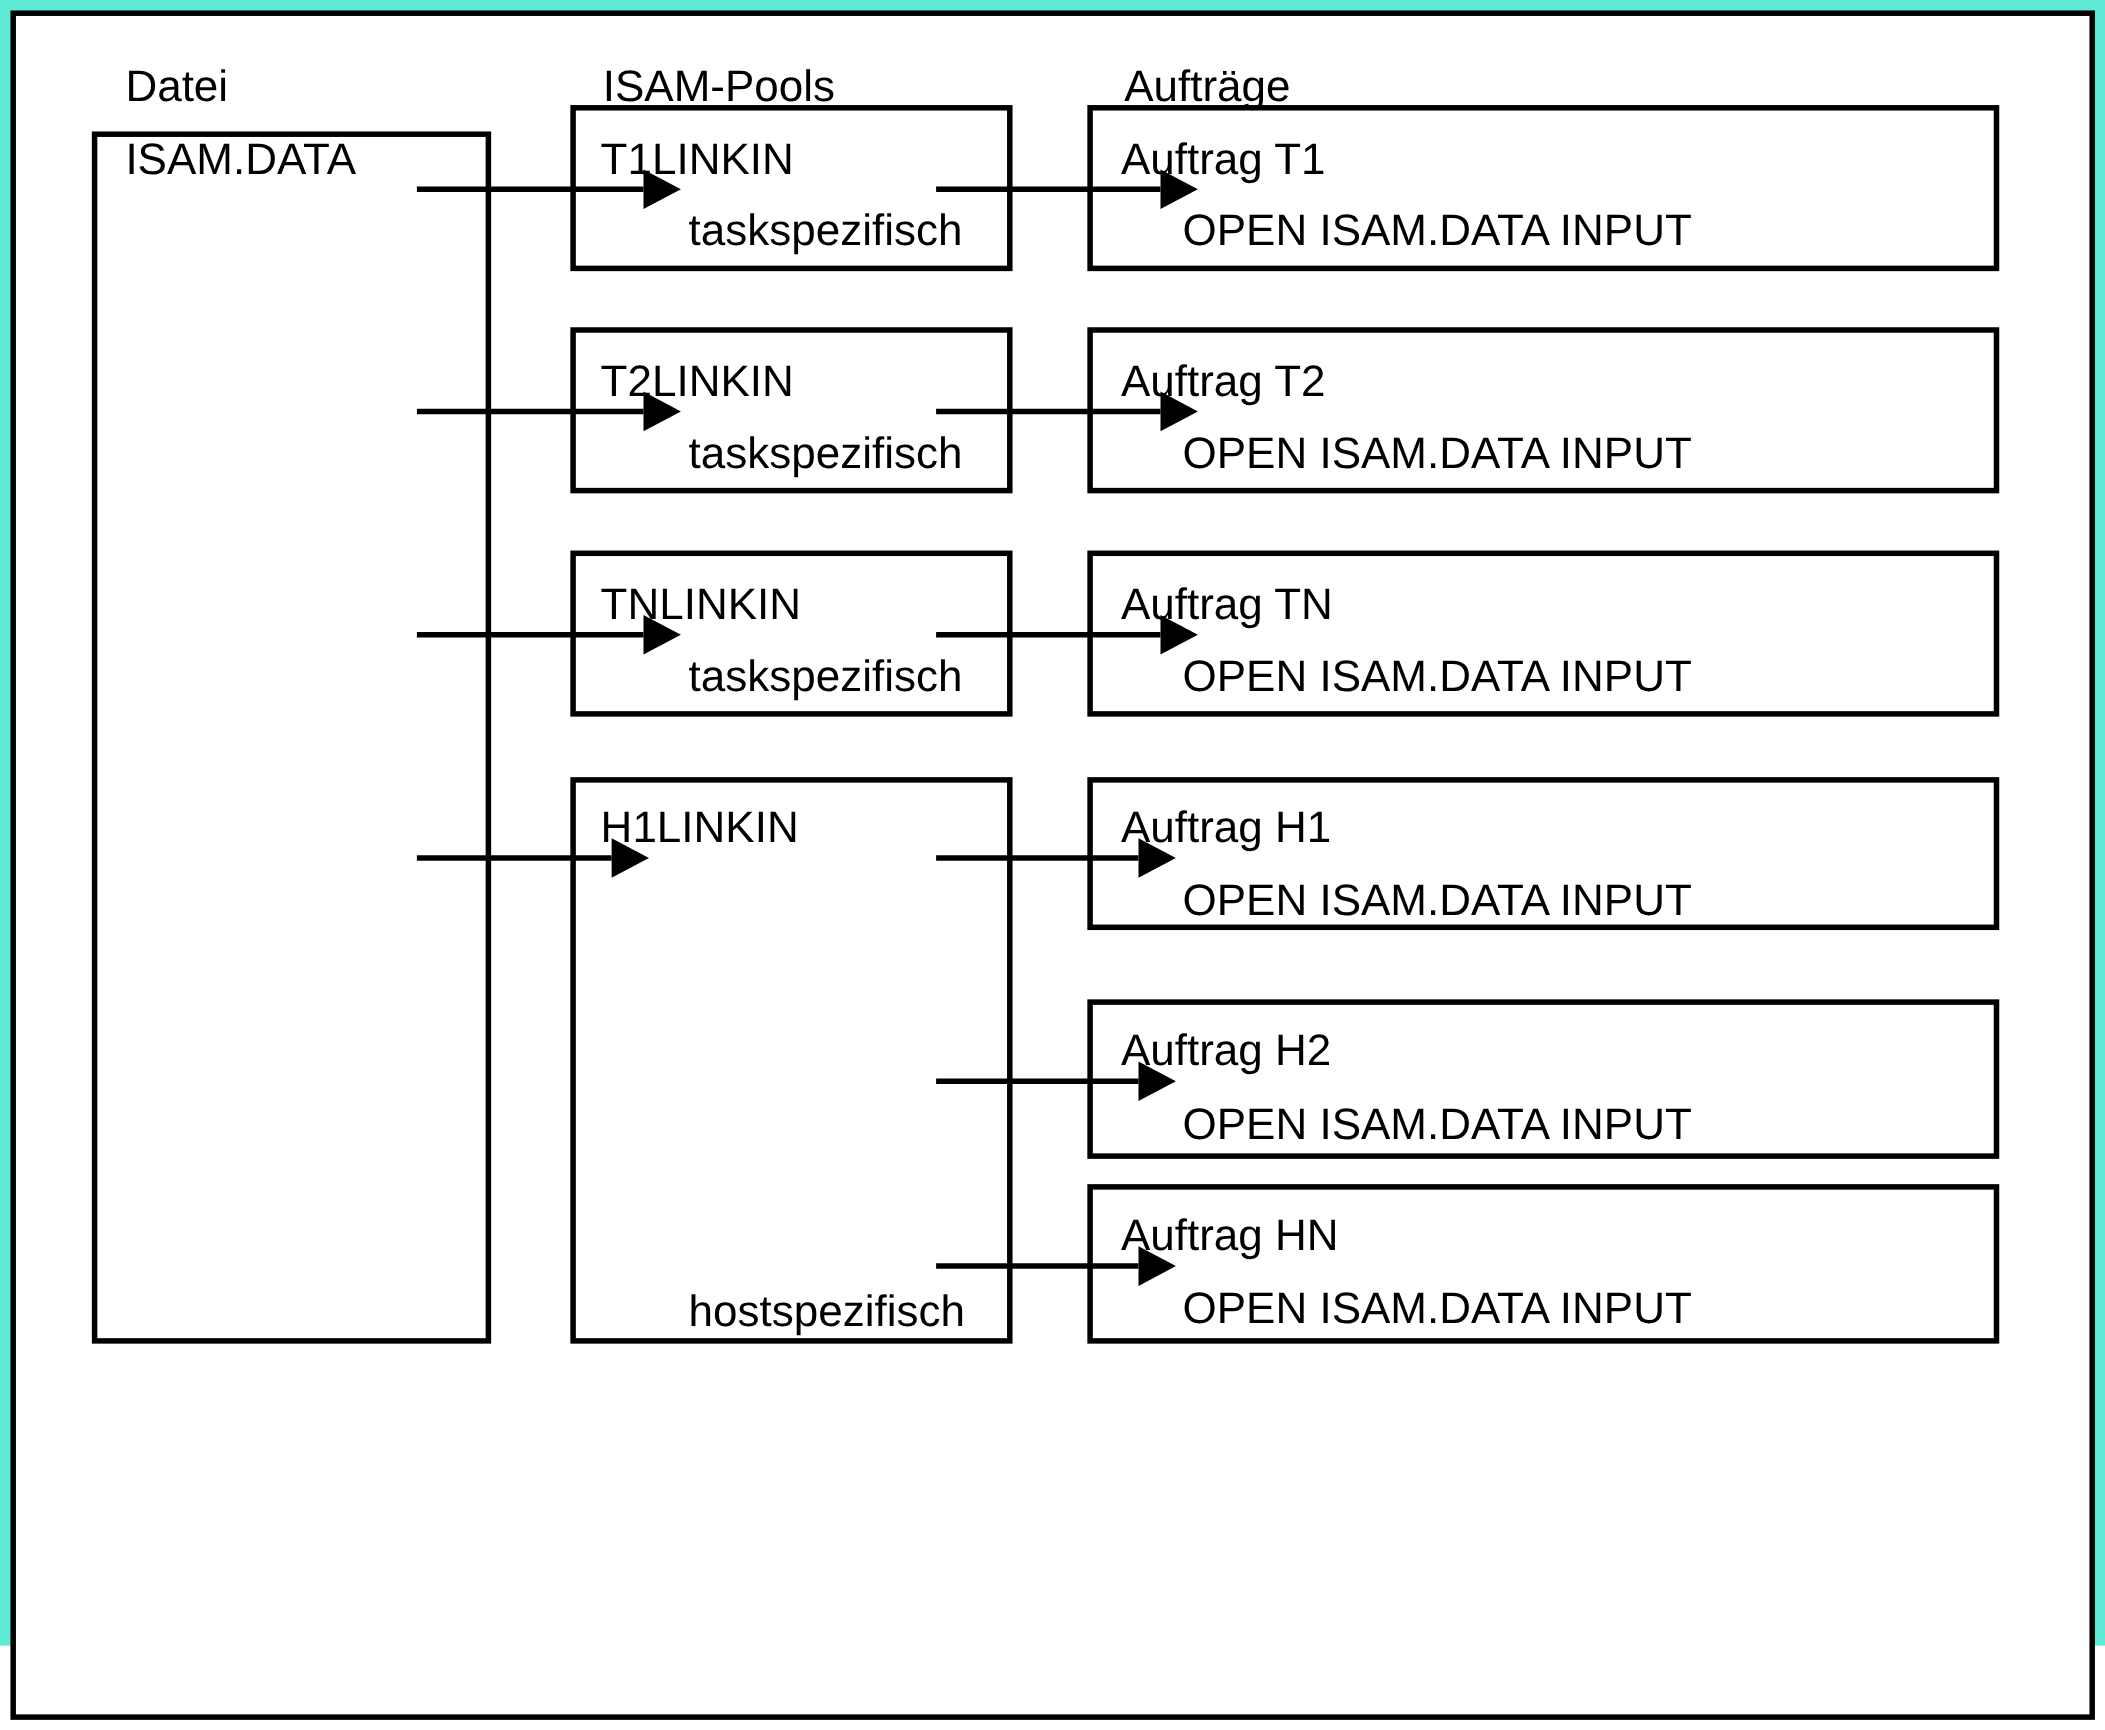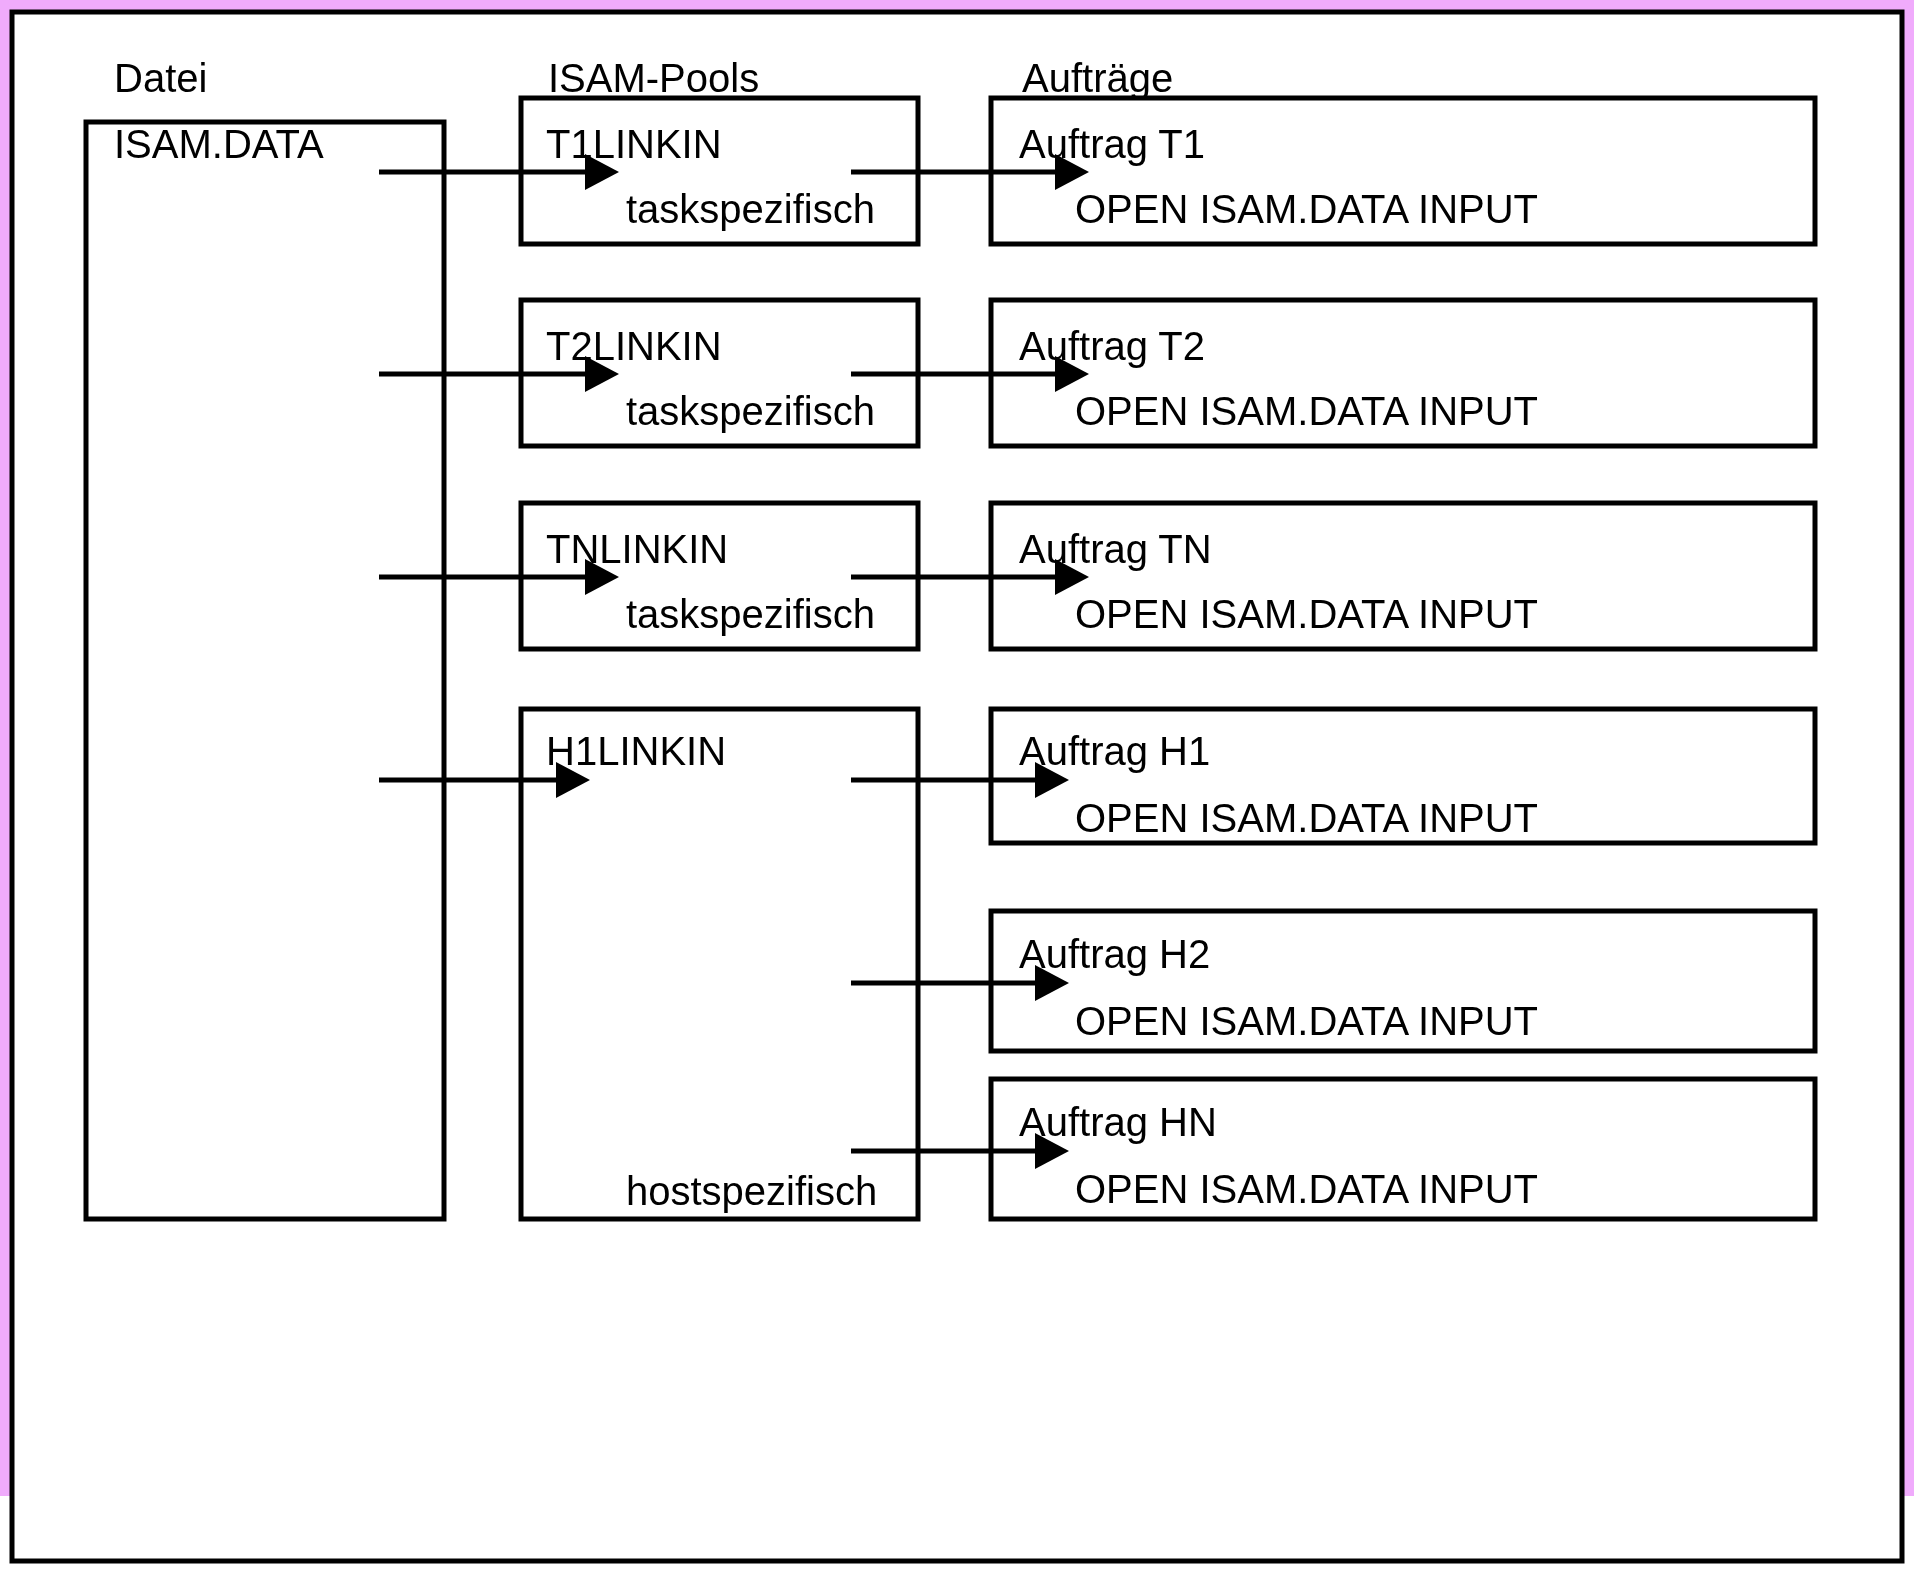--- a/index.html
+++ b/index.html
@@ -9,21 +9,21 @@
   }
   body {
     width: 1914px;
     height: 1573px;
     font-family: "Liberation Sans", sans-serif;
   }
   #diagram-root {
     position: relative;
     width: 1914px;
     height: 1496px;
-    background: #f0abfc;
+    background: #5eead4;
   }
   svg.diagram {
     position: absolute;
     left: 0;
     top: 0;
     width: 1914px;
     height: 1573px;
     display: block;
   }
   .box-stroke {

